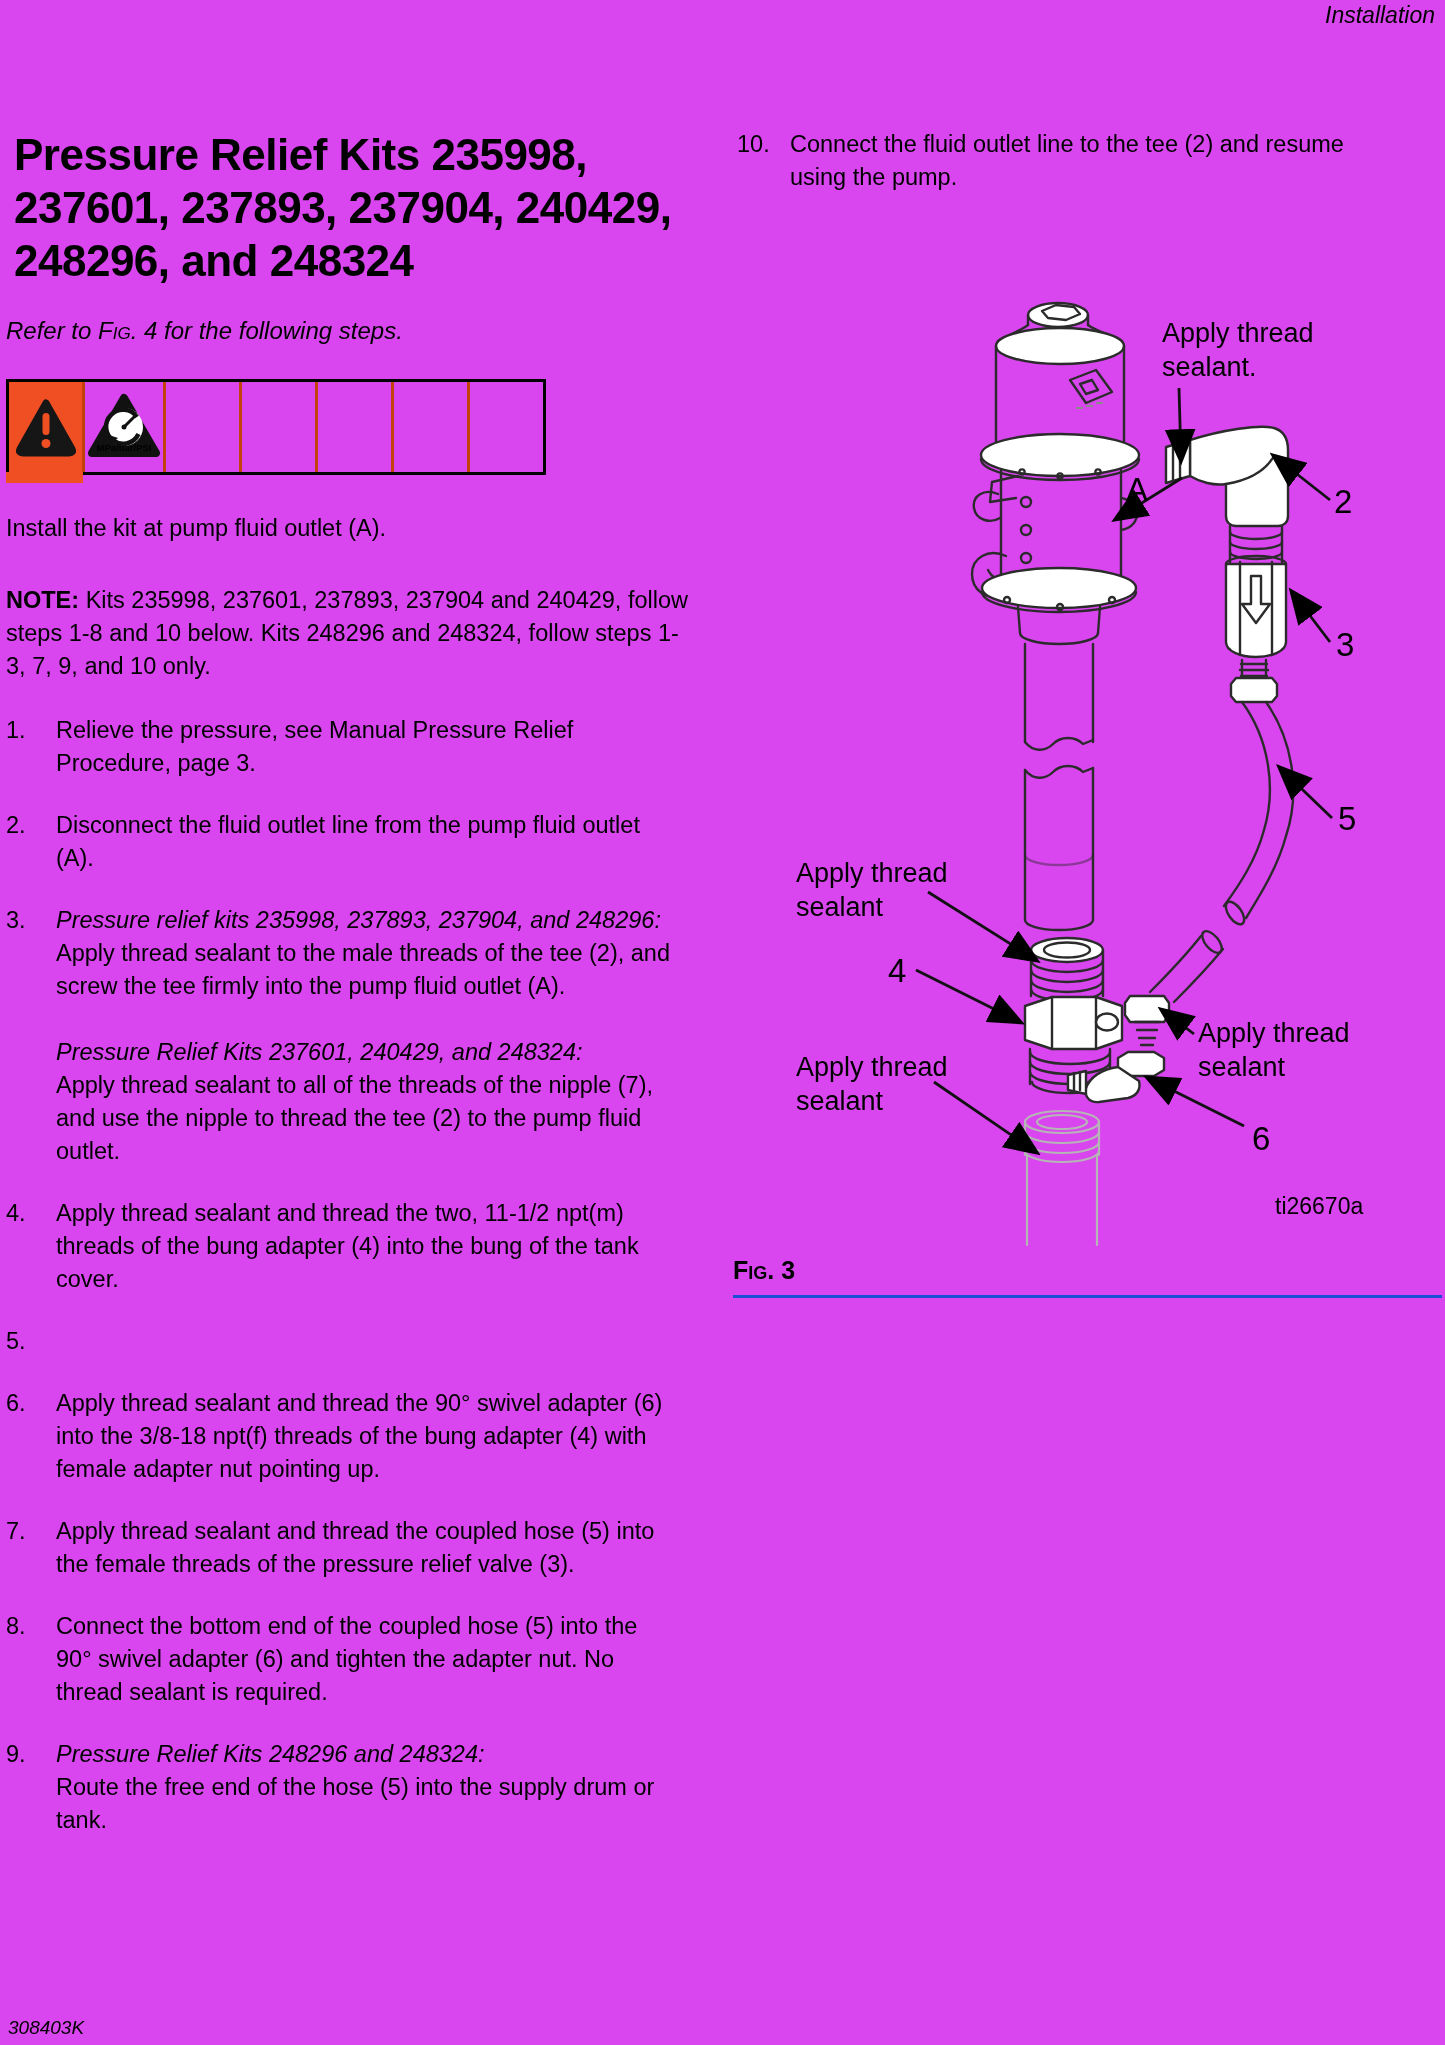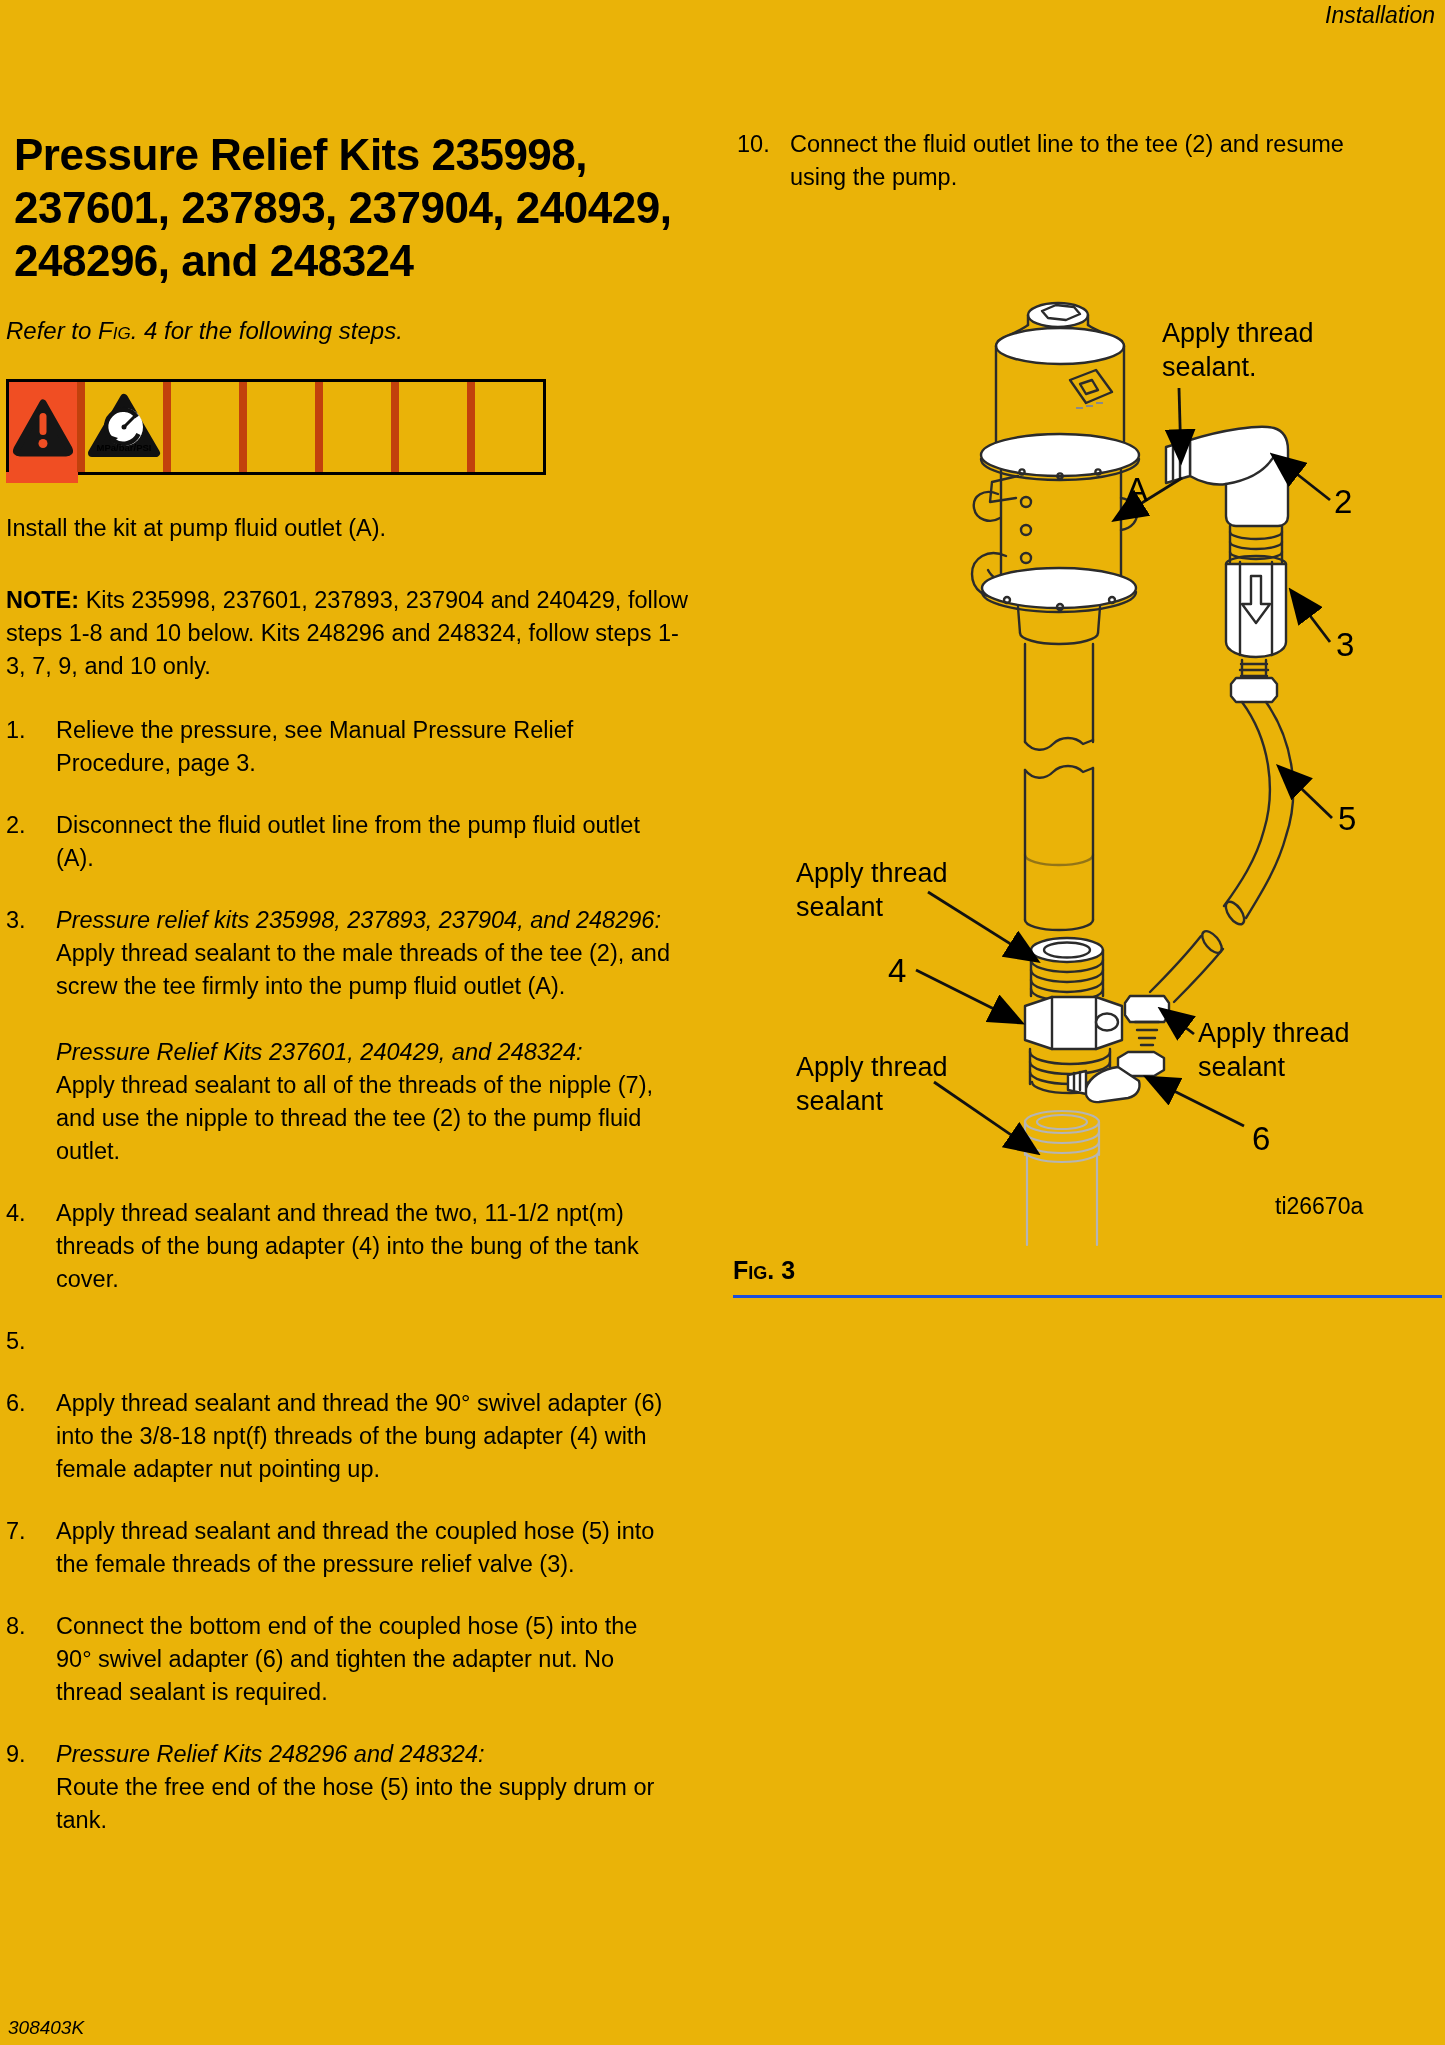--- a/index.html
+++ b/index.html
@@ -1,28 +1,28 @@
 <!DOCTYPE html>
 <html><head>
 <meta charset="utf-8">
 <style>
   html,body{margin:0;padding:0;background:#9a9a9a;}
-  .page{position:relative;width:1445px;height:2045px;background:#eab308;
+  .page{position:relative;width:1445px;height:2045px;background:#d946ef;
         font-family:"Liberation Sans",sans-serif;color:#000;overflow:hidden;}
 
   .hdr{position:absolute;top:2px;right:10px;font-style:italic;font-size:23px;}
 
   .col-left{position:absolute;left:6px;top:120px;width:700px;}
   .title{font-size:44px;font-weight:bold;line-height:53px;letter-spacing:-0.5px;}
   .title span{display:block;}
   .refer{margin-top:30px;font-style:italic;font-size:24px;}
   .sc{font-variant:small-caps;text-align:right;}
 
   .wstrip{margin-top:34px;width:534px;height:90px;display:flex;border:3px solid #000;position:relative;}
-  .wcell{flex:1;border-right:8px solid #c2410c;display:flex;align-items:center;justify-content:center;position:relative;}
+  .wcell{flex:1;border-right:3px solid #c2410c;display:flex;align-items:center;justify-content:center;position:relative;}
   .wcell:last-child{border-right:none;}
   .wcell.orange{background:#F04E23;}
   .wcell.orange::after{content:"";position:absolute;left:-3px;right:-1px;bottom:-11px;height:11px;background:#F04E23;}
 
   .install{margin-top:40px;font-size:23.5px;}
   .note{margin-top:42px;font-size:23.5px;line-height:33px;width:682px;}
   .b{font-weight:bold;}
   .i{font-style:italic;}
   .blk{display:block;}
 

